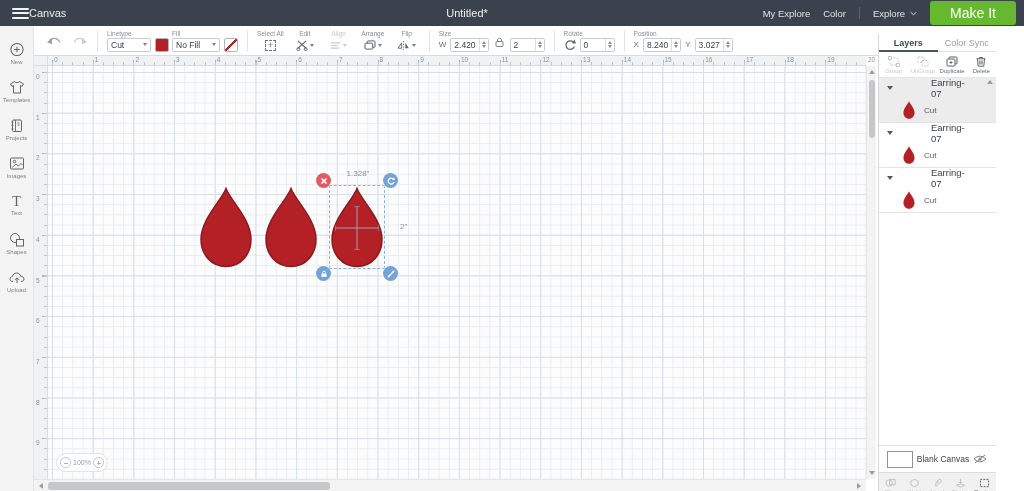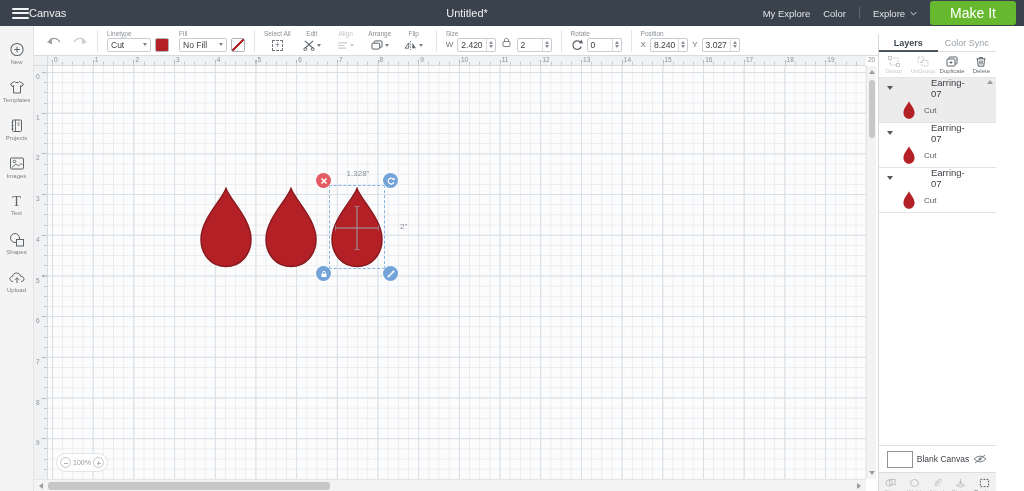--- a/index.html
+++ b/index.html
@@ -235,21 +235,21 @@
       <span class="tb-label">Linetype</span>
       <div class="tb-row">
         <div class="dropdown dd-cut">
           <span>Cut</span>
             <span class="caret sm"></span>
         </div>
         <div class="swatch fillred"></div>
       </div>
     </div>
 
-    <div class="tb-group" style="margin-left:10px">
+    <div class="tb-group" style="margin-left:3px">
       <span class="tb-label">Fill</span>
       <div class="tb-row">
         <div class="dropdown dd-fill">
           <span>No Fill</span>
             <span class="caret sm"></span>
         </div>
         <div class="swatch nofill"></div>
       </div>
     </div>
 

